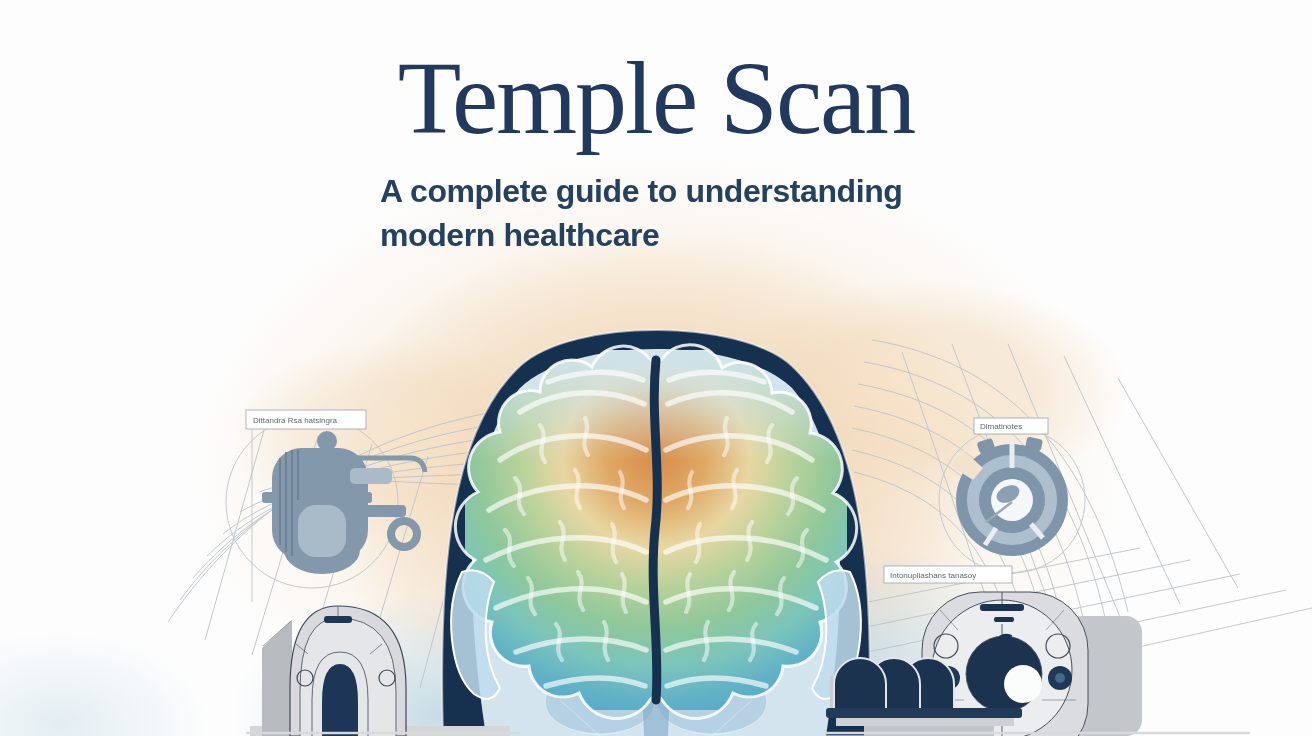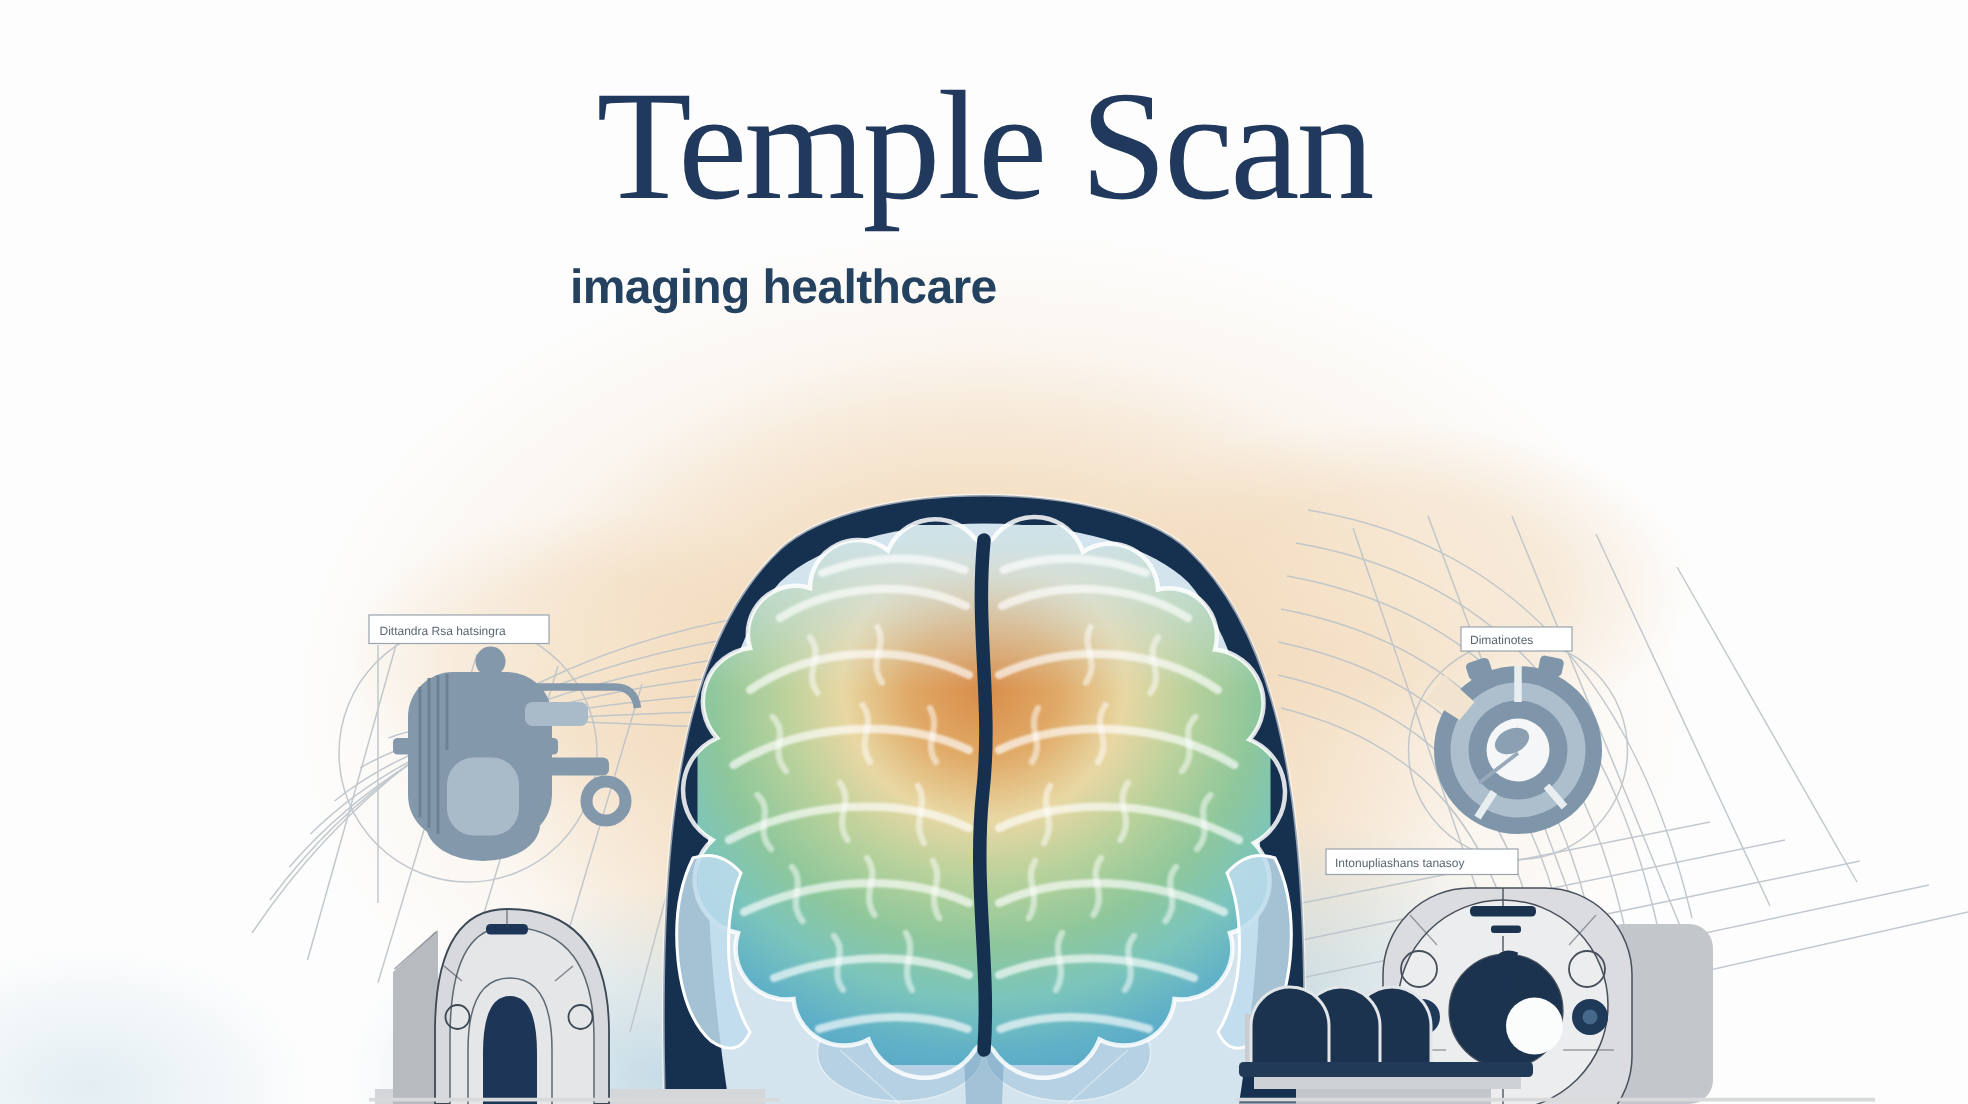--- a/index.html
+++ b/index.html
@@ -263,17 +263,18 @@
       <rect x="884" y="566" width="128" height="17" fill="#ffffff" stroke="#99a3ac" stroke-width="0.8"></rect>
       <text class="tiny" x="890" y="578">Intonupliashans tanasoy</text>
     </g>
 
     <path d="M824,733 H1250 M246,733 H520" stroke="#d7d9da" stroke-width="2.5" fill="none"></path>
   </svg>
 
   <div class="hdr">
     <div class="title">Temple Scan</div>
     <div class="subtitle">
-      <div>imaging healthcare</div>
+      <div>A complete guide to understanding</div>
+      <div>modern healthcare</div>
     </div>
   </div>
 
 </div>
 
 </body></html>

